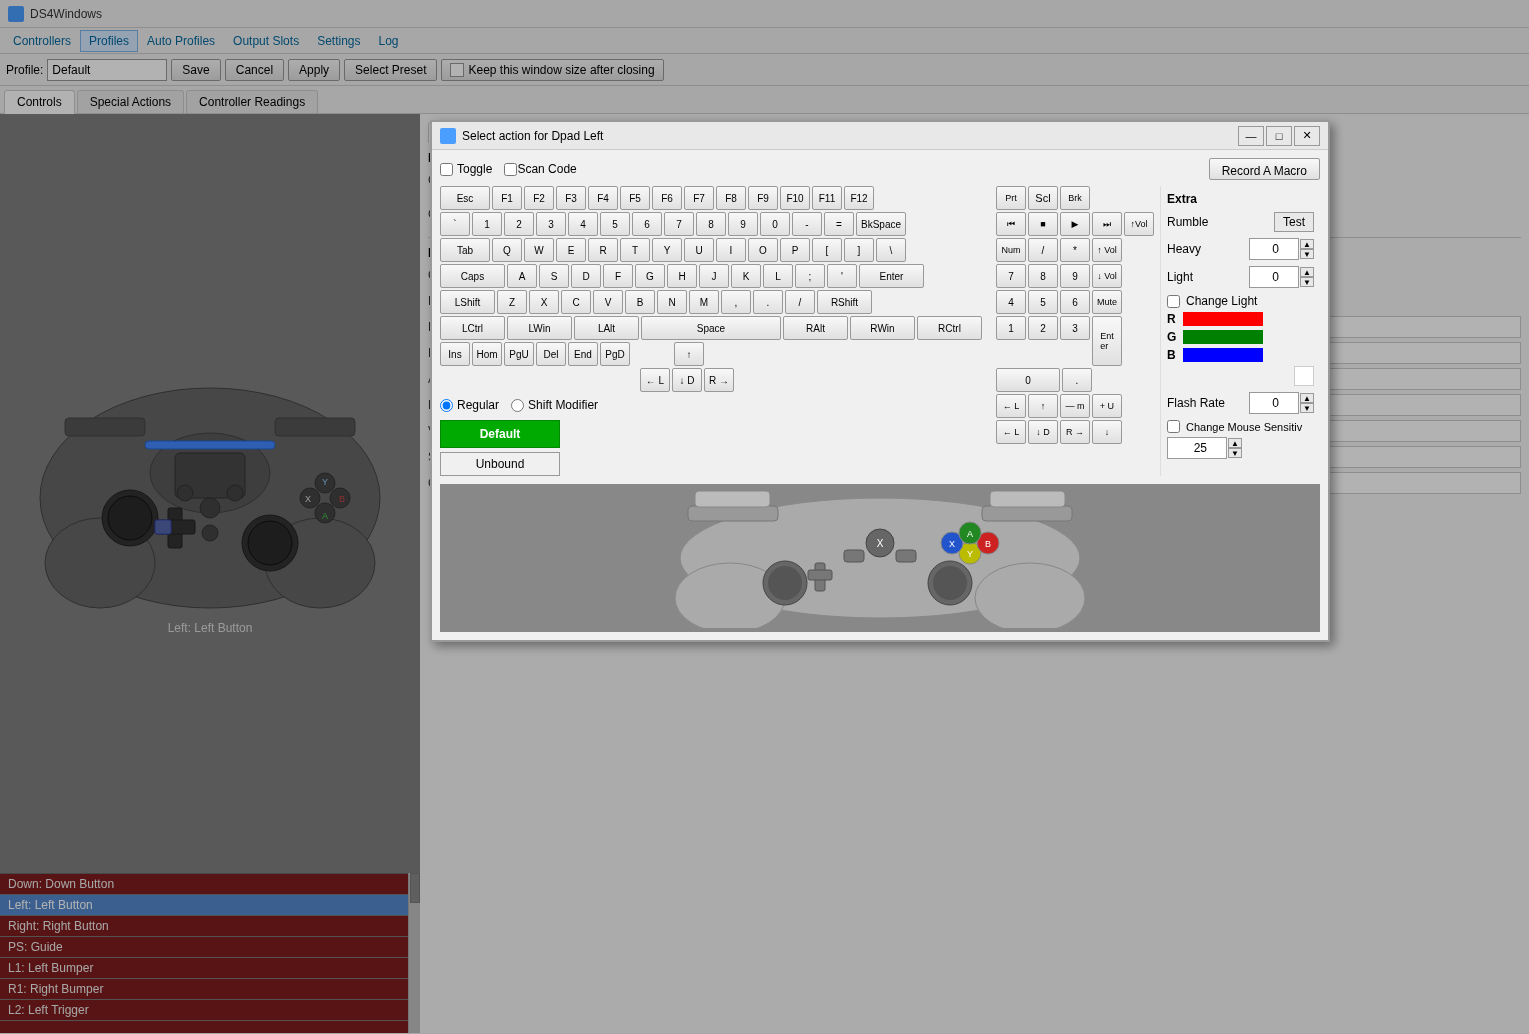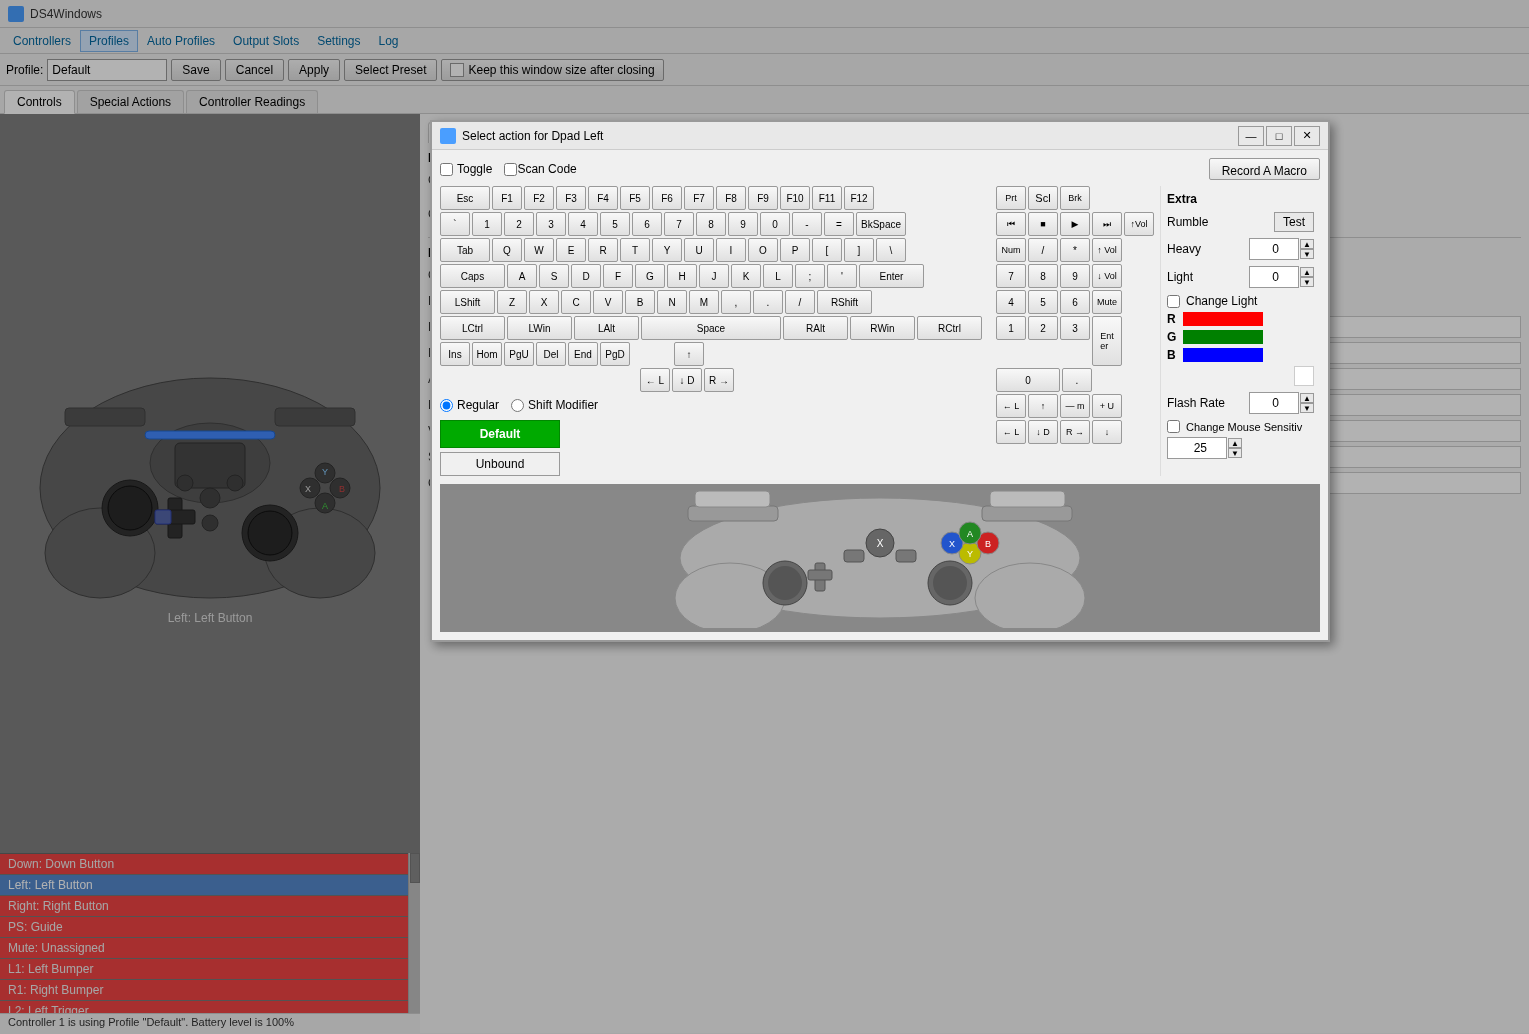--- a/index.html
+++ b/index.html
@@ -29,21 +29,21 @@
     
     
     .content-area { display: flex; width: 100%; height: calc(1034px - 115px); }
     
     
     .left-panel { width: 420px; min-width: 420px; background: #808080; position: relative; display: flex; flex-direction: column; height: 100%; }
     .controller-display { flex: 1; display: flex; flex-direction: column; align-items: center; justify-content: center; position: relative; }
     .controller-label { color: #ddd; font-size: 12px; text-align: center; margin-top: 8px; }
     
     
-    .button-list { background: #ef4444; border-top: 1px solid #666; overflow-y: auto; max-height: 220px; }
+    .button-list { background: #7f1d1d; border-top: 1px solid #666; overflow-y: auto; max-height: 220px; }
     .button-list-item { padding: 3px 8px; color: #eee; font-size: 12px; cursor: pointer; border-bottom: 1px solid #777; }
     .button-list-item.selected { background: #5588cc; color: white; }
     
     
     .status-bar { background: #f0f0f0; padding: 2px 8px; border-top: 1px solid #ccc; font-size: 11px; color: #333; height: 20px; }
     
     
     .right-panel { flex: 1; background: #f5f5f5; overflow-y: auto; padding: 8px; position: relative; }
     
     
@@ -195,35 +195,31 @@
       <div class="controller-label">Left: Left Button</div>
     </div>
 
     <div style="position:relative; flex:0 0 auto;">
       <div style="display:flex; height:160px;">
         <div class="button-list" style="flex:1; overflow-y:scroll;">
           <div class="button-list-item">Down: Down Button</div>
           <div class="button-list-item selected">Left: Left Button</div>
           <div class="button-list-item">Right: Right Button</div>
           <div class="button-list-item">PS: Guide</div>
-          <div class="button-list-item">Mute: Unassigned</div>
           <div class="button-list-item">L1: Left Bumper</div>
           <div class="button-list-item">R1: Right Bumper</div>
           <div class="button-list-item">L2: Left Trigger</div>
 
         </div>
         <div style="width:12px; background:#c0c0c0; border-left:1px solid #aaa;">
           <div style="width:10px; height:30px; background:#888; margin:0 1px; border:1px solid #777;"></div>
         </div>
       </div>
     </div>
 
-    <div class="status-bar">
-      <span>Controller 1 is using Profile "Default". Battery level is 100%</span>
-    </div>
   </div>
 
   <div class="right-panel">
 
     <div class="sub-tabs">
       <div class="sub-tab active">Axis Config</div>
       <div class="sub-tab">Lightbar</div>
       <div class="sub-tab">Touchpad</div>
       <div class="sub-tab">Gyro</div>
       <div class="sub-tab">Other</div>

